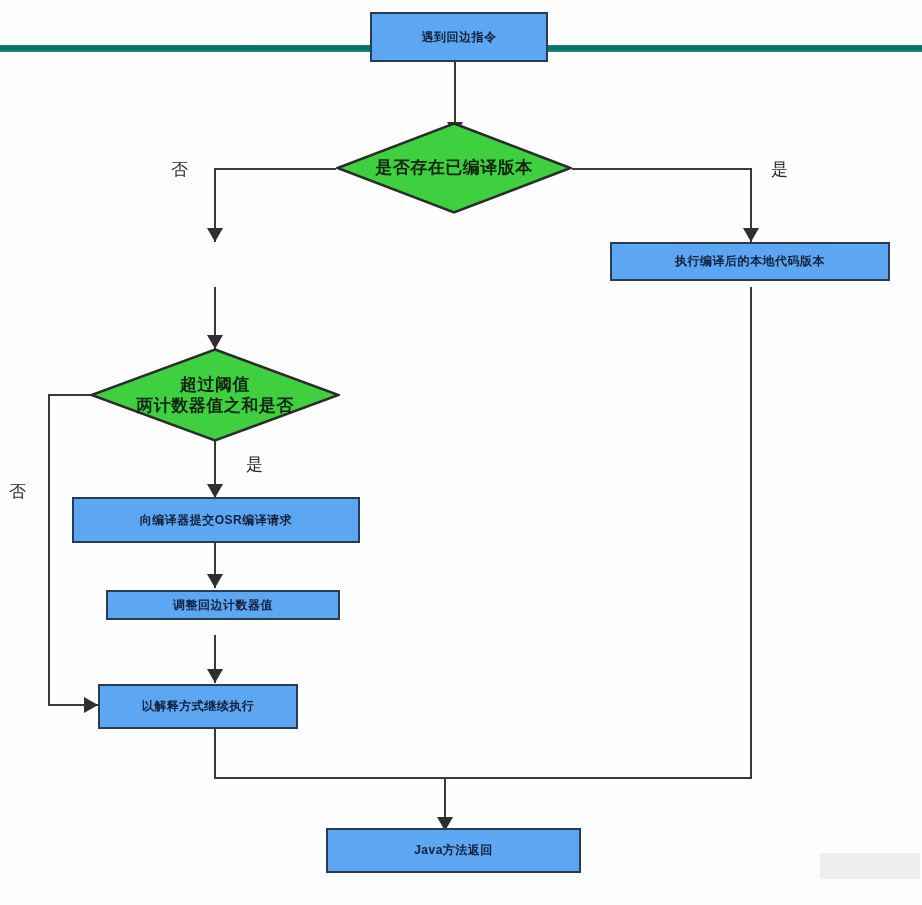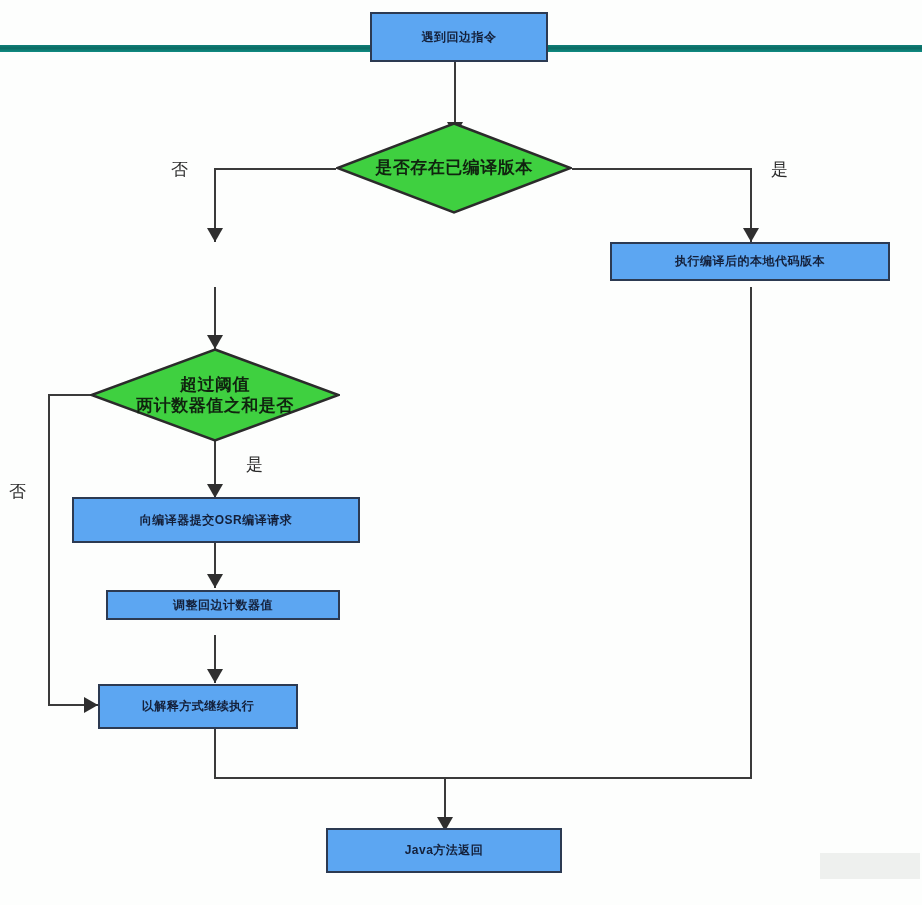--- a/index.html
+++ b/index.html
@@ -191,19 +191,19 @@
   </div>
 
   <div class="node-box" style="left:98px; top:590px; width:234px; height:30px;margin-left:8px;">
     <span>调整回边计数器值</span>
   </div>
 
   <div class="node-box" style="left:98px; top:684px; width:200px; height:45px;">
     <span>以解释方式继续执行</span>
   </div>
 
-  <div class="node-box" style="left:326px; top:828px; width:236px; height:45px;">
+  <div class="node-box" style="left:326px; top:828px; width:255px; height:45px;">
     <span>Java方法返回</span>
   </div>
 
   <div class="watermark" style="left:820px; top:853px; width:100px; height:26px;"></div>
 
 </div>
 
 </body></html>

